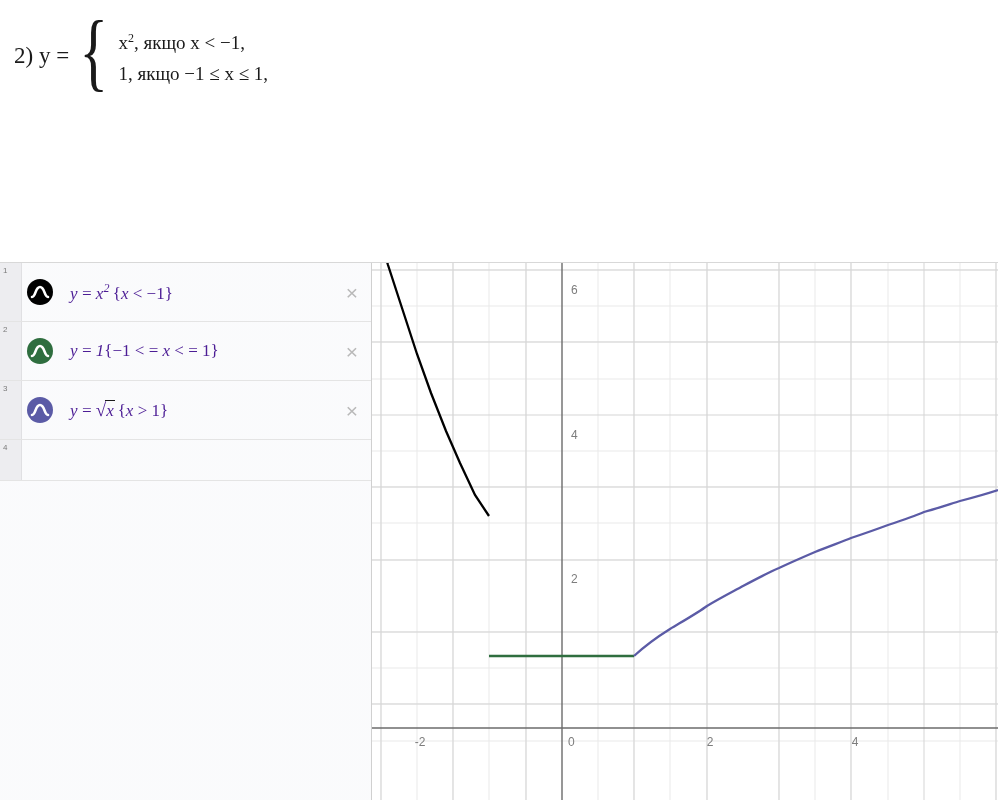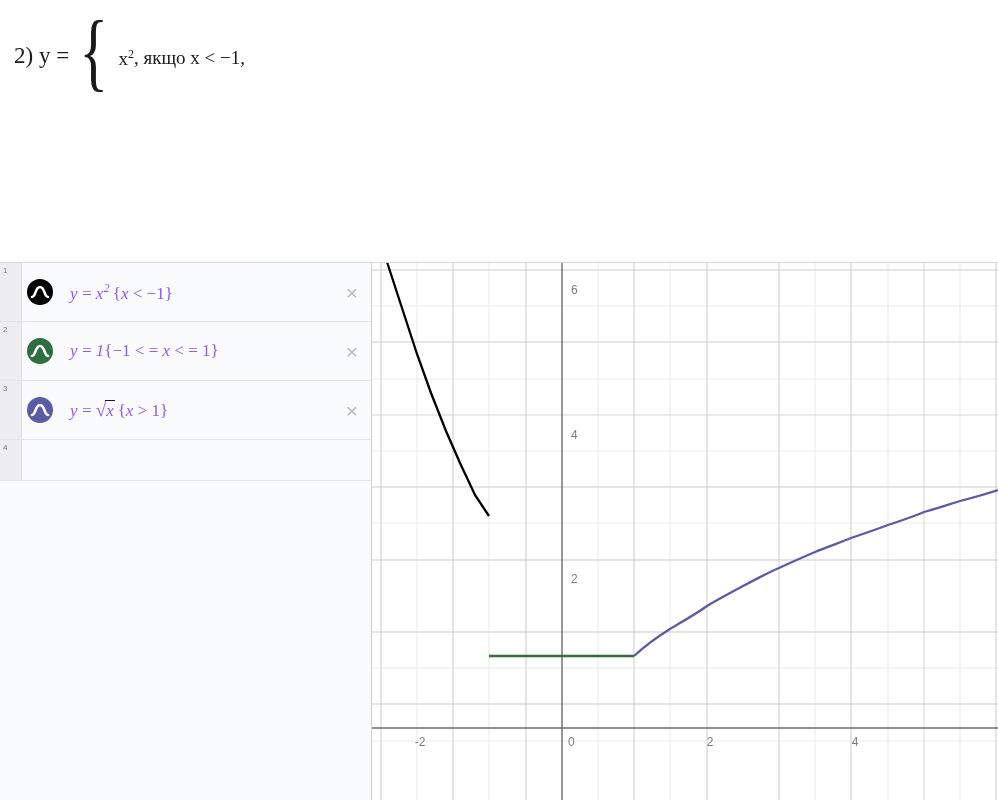--- a/index.html
+++ b/index.html
@@ -145,21 +145,21 @@
     align-items: center;
     justify-content: center;
   }
   .curve-icon svg { display: block; }
   .expr-math {
     flex: 1 1 auto;
     padding-left: 12px;
     font-family: "Liberation Serif", serif;
     font-size: 17px;
     font-style: italic;
-    color: #8b5cf6;
+    color: #4c1d95;
     white-space: nowrap;
   }
   .expr-math .up { font-style: normal; }
   .delete-x {
     flex: 0 0 40px;
     text-align: center;
     color: #b9b9b9;
     font-family: "Liberation Sans", sans-serif;
     font-size: 21px;
     line-height: 21px;
@@ -204,20 +204,23 @@
 <body>
 
 <div id="text-block">
 
   <div class="piecewise">
     <span class="lhs">2) y =</span>
     <span class="brace">{</span>
     <div class="cases">
       <div class="case-line">
         <span>x<sup class="p">2</sup></span><span>, якщо x &lt; −1,</span>
+      </div>
+      <div class="case-line">
+        <span>1, якщо  −1 ≤ x ≤ 1,</span>
       </div>
     </div>
   </div>
 
 </div>
 
 <div id="calc">
 
   <div id="expr-panel">
     <div id="expr-panel-shade"></div>

